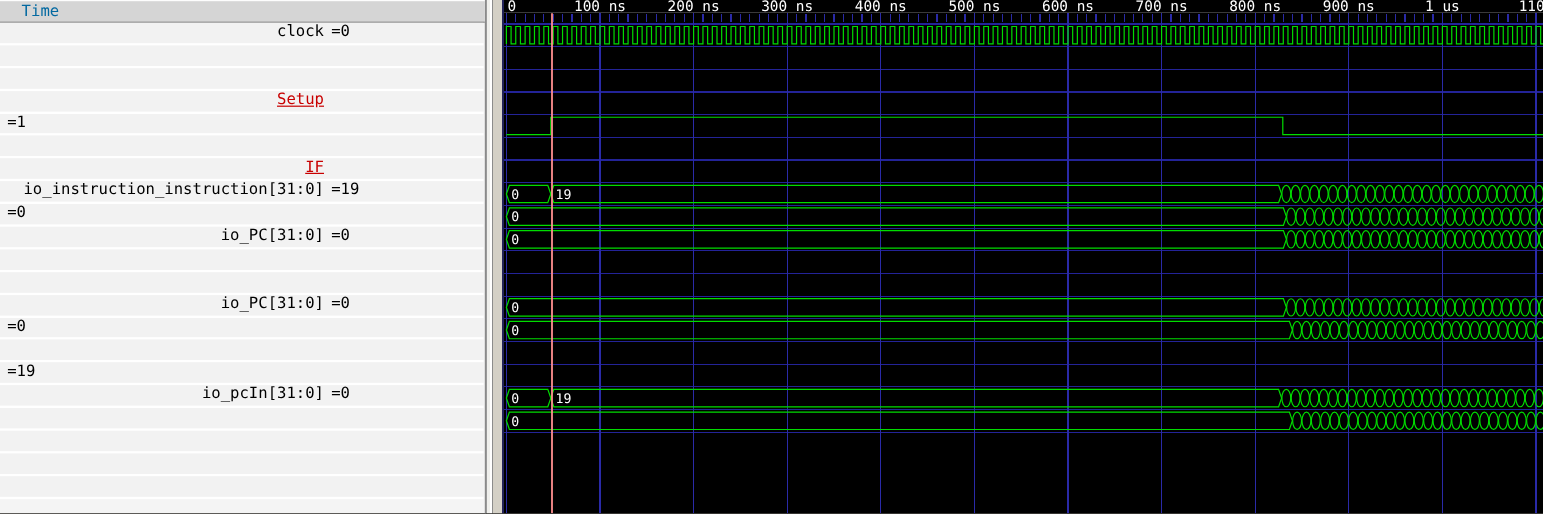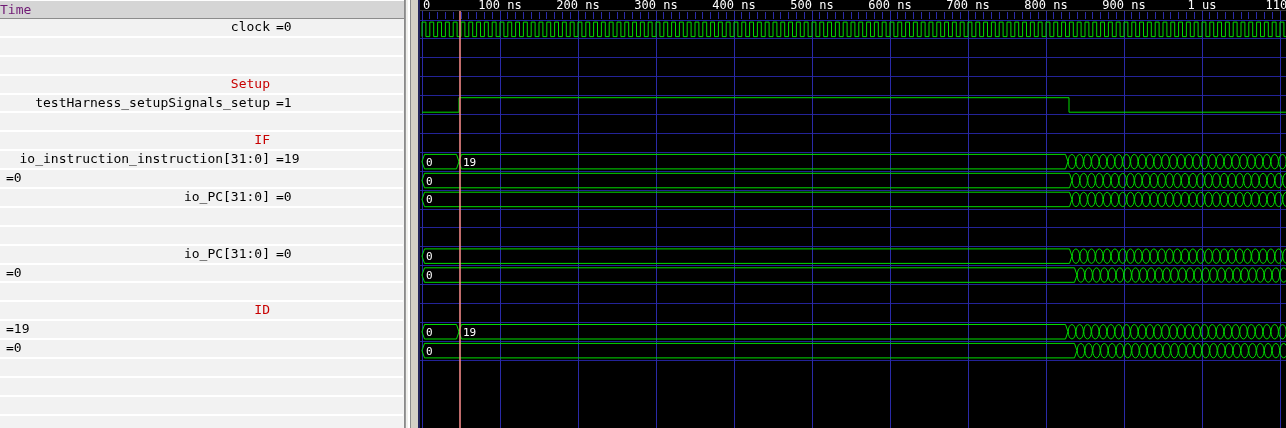--- a/index.html
+++ b/index.html
@@ -3,26 +3,26 @@
 <meta charset="utf-8">
 <style>
   html,body{margin:0;padding:0;background:#000;}
   #app{position:relative;width:1286px;height:428px;overflow:hidden;
        background:#d4d0c8;font-family:"DejaVu Sans Mono",monospace;}
   
   .names{position:absolute;left:0;top:0;width:405px;height:428px;
          background:#f4f4f4;border-right:1px solid #8a8a8a;box-sizing:border-box;}
   .time-header{height:19px;background:#d5d5d5;border-top:1px solid #fdfdfd;
          border-bottom:1px solid #8c8c8c;box-sizing:border-box;
-         font-size:13px;line-height:17px;color:#701a75;padding-left:0;}
+         font-size:13px;line-height:17px;color:#0369a1;padding-left:18px;}
   .rows{position:absolute;top:19px;left:0;right:1px;}
   .name-row{height:18.9px;box-sizing:border-box;border-bottom:2px solid #ffffff;
          background:#f2f2f2;display:flex;font-size:13px;line-height:16px;white-space:pre;}
   .name-row .nm{width:270px;text-align:right;color:#000;overflow:hidden;flex:none;}
-  .name-row .nm.red{color:#c80000;}
+  .name-row .nm.red{color:#c80000;text-decoration:underline;}
   .name-row .val{padding-left:6px;color:#000;}
   
   .splitter{position:absolute;left:405px;top:0;width:15px;height:428px;
          background:linear-gradient(90deg,#9a9a9a 0,#9a9a9a 1px,#efefec 1px,#efefec 3px,
                   #ffffff 3px,#ffffff 5px,#8c8c8c 5px,#8c8c8c 6px,
                   #d4d0c6 6px,#d4d0c6 13px,#23235a 13px,#23235a 15px);}
   
   .wave{position:absolute;left:420px;top:0;width:866px;height:428px;background:#000;}
   .wave svg{display:block;}
   svg text{font-family:"DejaVu Sans Mono",monospace;}
@@ -33,34 +33,33 @@
 <div id="app">
   <div class="names">
     <div class="time-header">
       <span>Time</span>
     </div>
     <div class="rows" id="nameRows">
         <div class="name-row"><span class="nm">clock</span><span class="val">=0</span></div>
         <div class="name-row"><span class="nm"></span><span class="val"></span></div>
         <div class="name-row"><span class="nm"></span><span class="val"></span></div>
         <div class="name-row"><span class="nm red">Setup</span><span class="val"></span></div>
-        <div class="name-row"><span class="nm">testHarness_setupSignals_setup</span><span class="val">=1</span></div>
+        <div class="name-row"><span class="val">=1</span></div>
         <div class="name-row"><span class="nm"></span><span class="val"></span></div>
         <div class="name-row"><span class="nm red">IF</span><span class="val"></span></div>
         <div class="name-row"><span class="nm">io_instruction_instruction[31:0]</span><span class="val">=19</span></div>
         <div class="name-row"><span class="val">=0</span></div>
         <div class="name-row"><span class="nm">io_PC[31:0]</span><span class="val">=0</span></div>
         <div class="name-row"><span class="nm"></span><span class="val"></span></div>
         <div class="name-row"><span class="val"></span></div>
         <div class="name-row"><span class="nm">io_PC[31:0]</span><span class="val">=0</span></div>
         <div class="name-row"><span class="val">=0</span></div>
         <div class="name-row"><span class="nm"></span><span class="val"></span></div>
-        <div class="name-row"><span class="nm red">ID</span><span class="val"></span></div>
         <div class="name-row"><span class="val">=19</span></div>
-        <div class="name-row"><span class="val">=0</span></div>
+        <div class="name-row"><span class="nm">io_pcIn[31:0]</span><span class="val">=0</span></div>
         <div class="name-row"><span class="nm"></span><span class="val"></span></div>
         <div class="name-row"><span class="nm"></span><span class="val"></span></div>
         <div class="name-row"><span class="nm"></span><span class="val"></span></div>
         <div class="name-row"><span class="nm"></span><span class="val"></span></div>
       </div>
   </div>
   <div class="splitter"></div>
   <div class="wave">
     <svg id="waveSvg" width="866" height="428">
         <line x1="0" x2="866" y1="20" y2="20" stroke="#232398" stroke-width="1" shape-rendering="crispEdges"></line>

